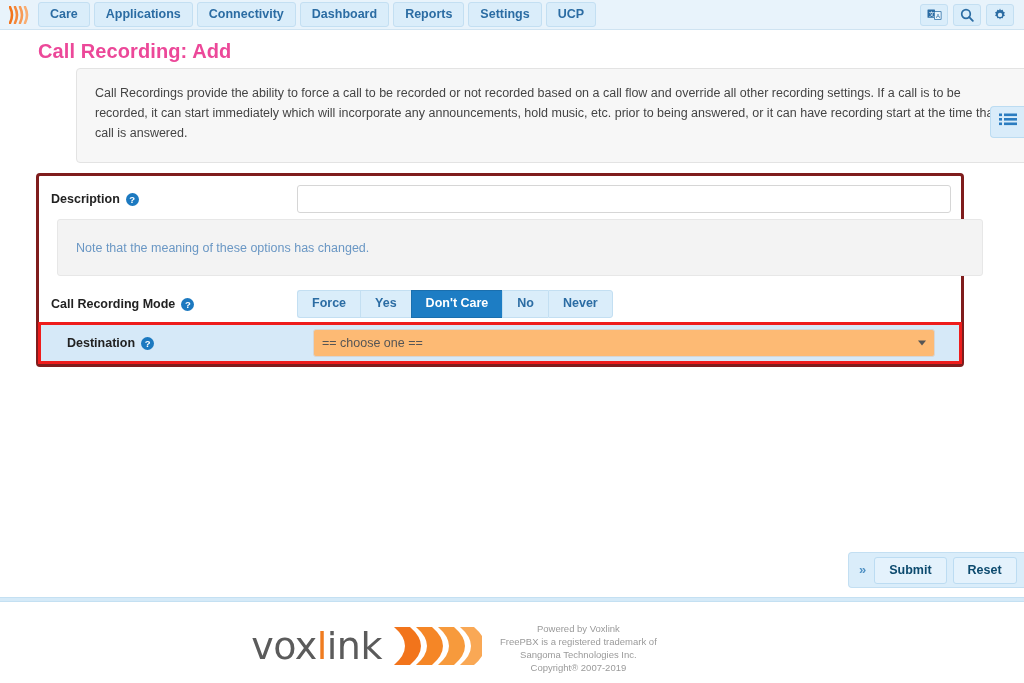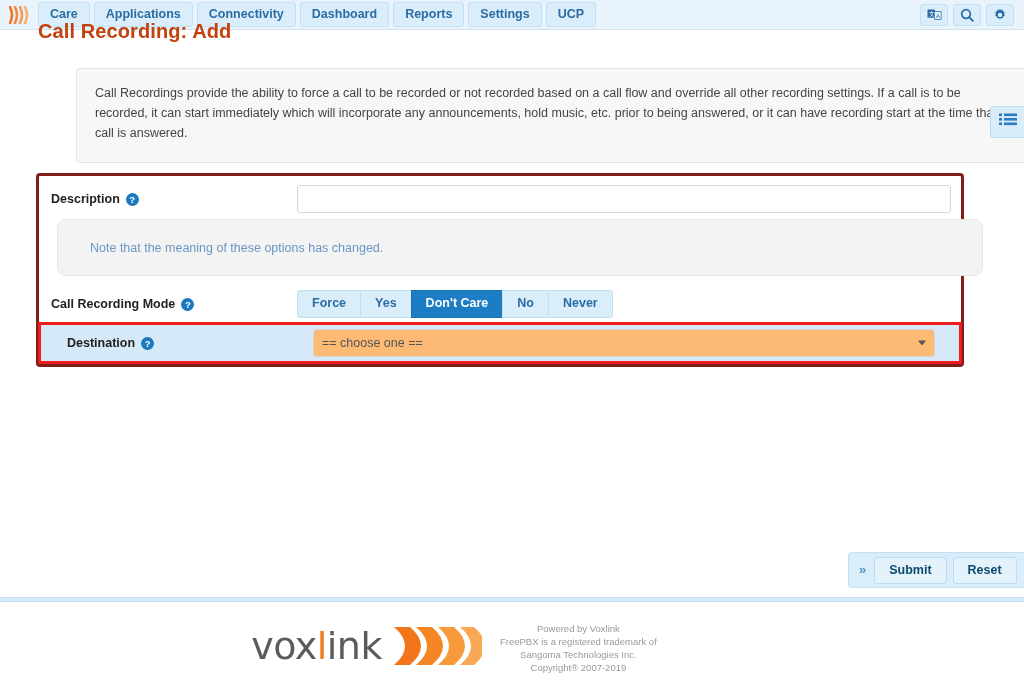--- a/index.html
+++ b/index.html
@@ -48,24 +48,24 @@
     border-radius: 3px;
     width: 28px; height: 22px;
     display: flex; align-items: center; justify-content: center;
     cursor: pointer;
     color: #2b6ca3;
   }
 
   
   .page-title {
     position: absolute;
-    top: 20px; left: 38px;
+    top: 40px; left: 38px;
     font-size: 20px;
     font-weight: bold;
-    color: #c2410c;
+    color: #ec4899;
     letter-spacing: 0.1px;
   }
 
   
   .info-panel {
     position: absolute;
     top: 68px; left: 36px;
     width: 952px; height: 95px;
     background: #f7f7f7;
     border: 1px solid #e3e3e3;
@@ -145,23 +145,23 @@
   }
 
   
   .note-wrap { padding: 0 10px 10px 10px; }
   .note-box {
     margin-left: 8px;
     width: 926px;
     height: 57px;
     background: #f3f3f3;
     border: 1px solid #e7e7e7;
-    border-radius: 9px;
+    border-radius: 3px;
     display: flex; align-items: center;
-    padding: 0 32px;
+    padding: 0 18px;
   }
   .note-text {
     font-size: 12.5px;
     color: #6a97c4;
   }
 
   
   .btn-group { display: flex; }
   .radio-btn {
     background: #daedfa;

